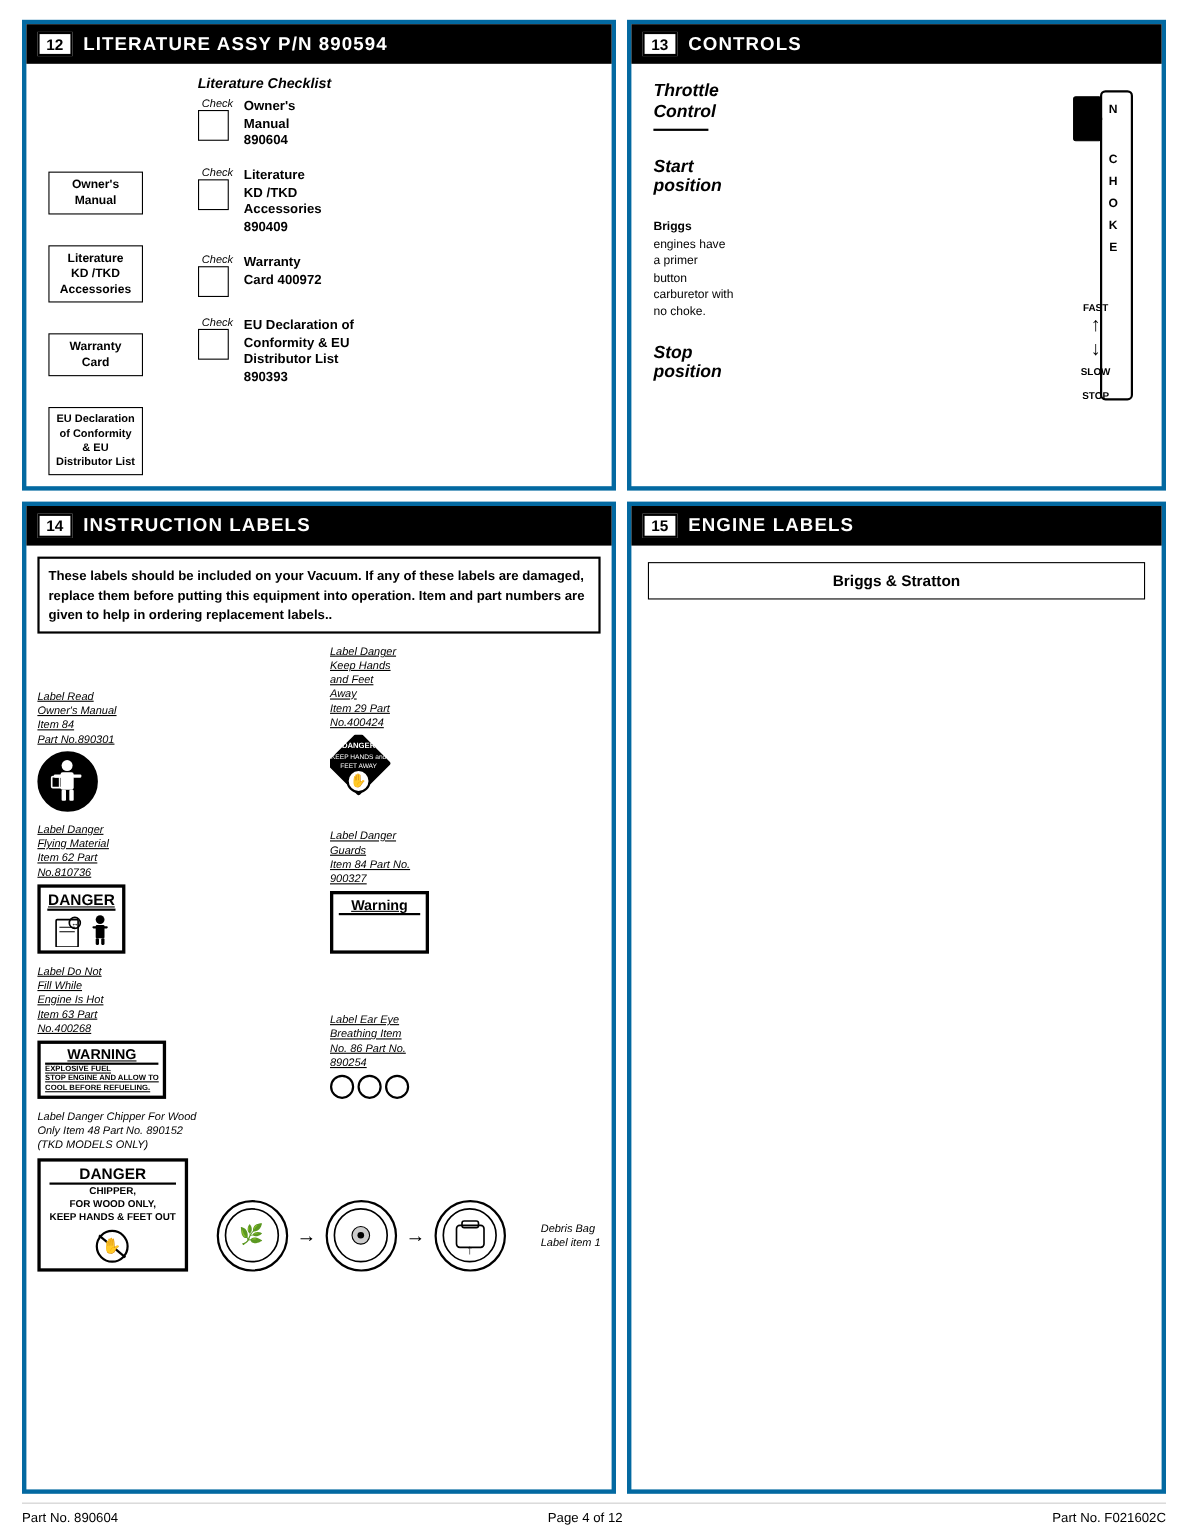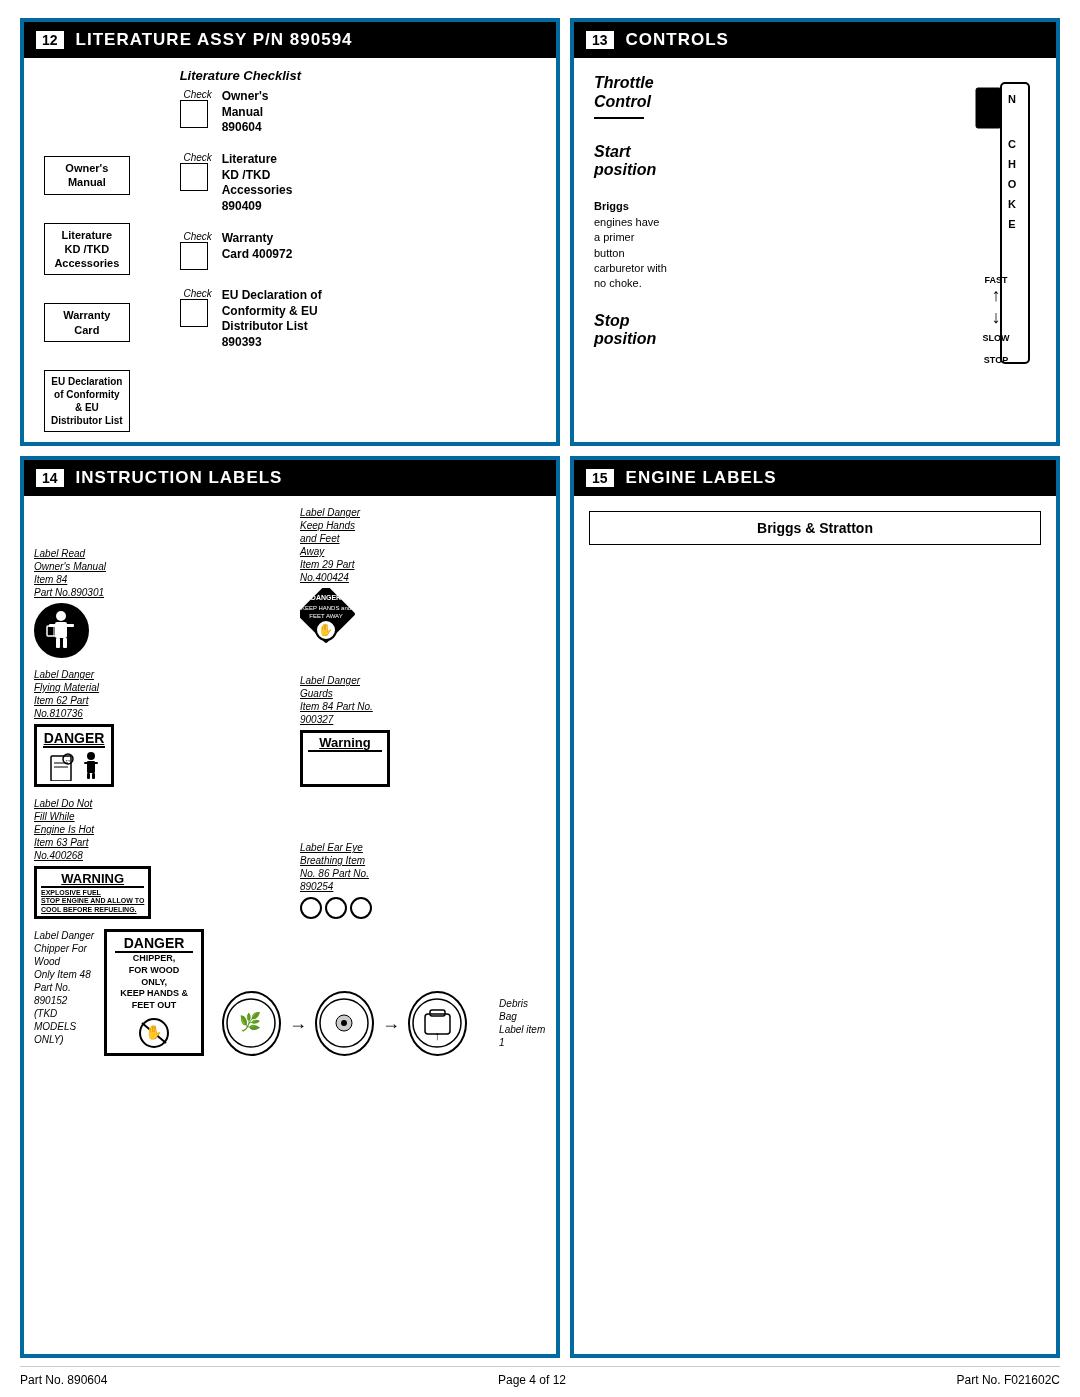--- a/index.html
+++ b/index.html
@@ -449,20 +449,23 @@
   </div>
 
   <div class="bottom-row">
 
     <div class="panel panel-14">
       <div class="panel-header">
         <span class="num">14</span>
         <span class="title">INSTRUCTION LABELS</span>
       </div>
       <div class="panel-body">
+        <div class="instr-warning">
+          These labels should be included on your Vacuum.  If any of these labels are damaged, replace them before putting this equipment into operation. Item and part numbers are given to help in ordering replacement labels..
+        </div>
 
         <div class="instr-grid">
 
           <div class="instr-item">
             <div style="display:flex; flex-direction:column; gap:4px;">
               <div class="instr-text">Label Read<br>Owner's Manual<br>Item 84<br>Part No.890301</div>
               <div class="icon-circle">
                 <svg width="45" height="45" viewBox="0 0 45 45">
 
                   <circle cx="22" cy="8" r="5" fill="#fff"></circle>
@@ -548,21 +551,21 @@
                 <div class="circle-small"></div>
                 <div class="circle-small"></div>
                 <div class="circle-small"></div>
               </div>
             </div>
           </div>
         </div>
 
         <div class="bottom-section">
 
-          <div style="display:flex; flex-direction:row; gap:5px; align-items:flex-start;">
+          <div style="display:flex; flex-direction:column; gap:5px; align-items:flex-start;">
             <div style="display:flex; gap:10px; align-items:flex-start;">
               <div class="instr-text">Label Danger Chipper For Wood<br>Only  Item 48 Part No. 890152<br>(TKD MODELS ONLY)</div>
             </div>
             <div style="display:flex; gap:10px; align-items:center;">
               <div class="danger-chipper-box">
                 <div class="danger-chipper-title">DANGER</div>
                 <div class="danger-chipper-sub">CHIPPER,<br>FOR WOOD ONLY,<br>KEEP HANDS &amp; FEET OUT</div>
                 <svg width="40" height="35" viewBox="0 0 40 35" style="margin-top:3px;">
                   <circle cx="20" cy="18" r="14" fill="none" stroke="#000" stroke-width="2"></circle>
                   <line x1="8" y1="8" x2="32" y2="28" stroke="#000" stroke-width="2"></line>

